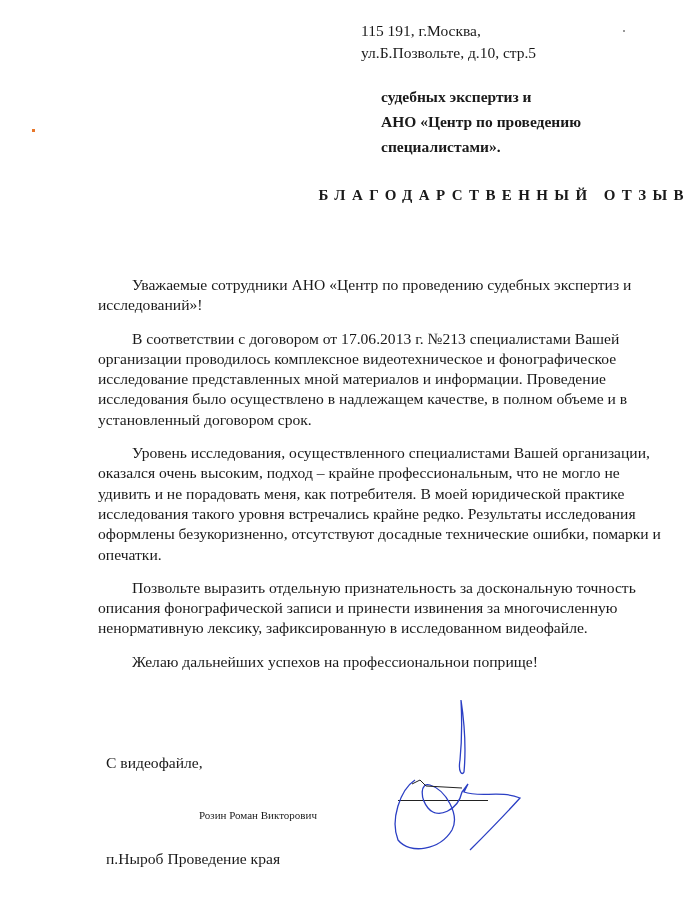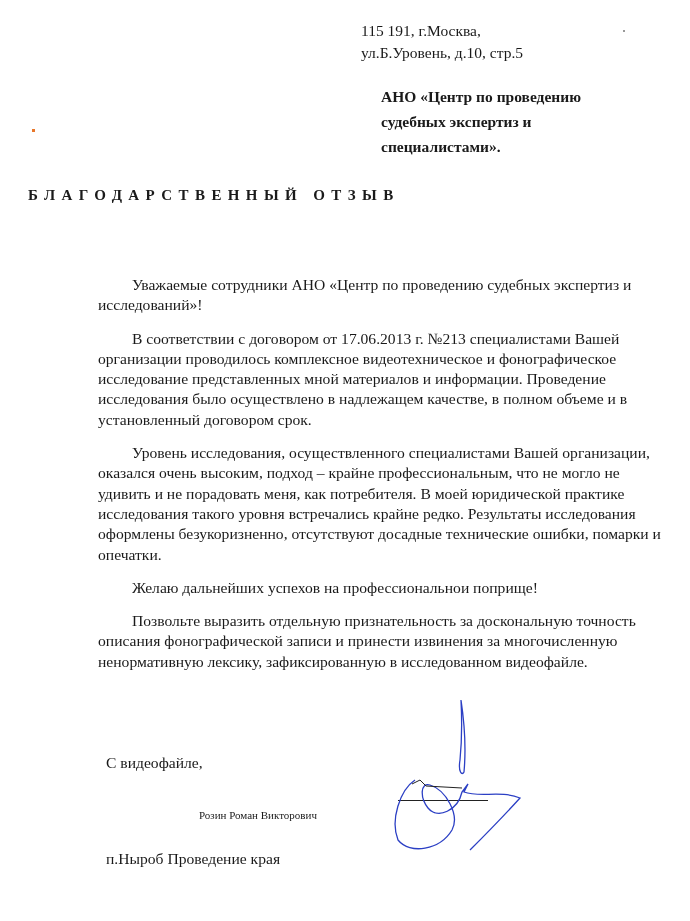--- a/index.html
+++ b/index.html
@@ -4,21 +4,21 @@
 <style>
   html, body { margin: 0; padding: 0; background: #ffffff; }
   body {
     width: 690px; height: 921px; position: relative; overflow: hidden;
     font-family: "Liberation Serif", serif; color: #1a1a1a;
   }
   .page { position: absolute; left: 0; top: 0; width: 690px; height: 921px; background: #fff; }
   .addr { position: absolute; left: 361px; top: 20px; font-size: 15.5px; line-height: 22px; }
   .recipient { position: absolute; left: 381px; top: 84px; font-size: 15.5px; line-height: 25px; font-weight: bold; width: 300px; }
   .title {
-    position: absolute; left: 0; width: 690px; top: 187px; text-align: left;
+    position: absolute; left: 0; width: 690px; top: 187px; text-align: right;
     font-weight: bold; font-size: 15px; letter-spacing: 6.4px; padding-left: 28px; box-sizing: border-box;
   }
   .body {
     position: absolute; left: 85px; top: 262px; width: 600px;
     font-size: 15.6px; line-height: 20.3px;
   }
   .body p { margin: 13px; text-indent: 34px; }
   .closing { position: absolute; left: 106px; top: 754px; font-size: 15.6px; }
   .signer { position: absolute; left: 199px; top: 809px; font-size: 11px; }
   .sigline { position: absolute; left: 398px; top: 800px; width: 90px; border-bottom: 1px solid #222; }
@@ -29,37 +29,37 @@
 </style>
 </head>
 <body>
 
 <div class="page">
   <div class="speck"></div>
   <div class="dot2"></div>
 
   <div class="addr">
     <div>115 191, г.Москва,</div>
-    <div>ул.Б.Уровень, д.10, стр.5</div>
+    <div>ул.Б.Позвольте, д.10, стр.5</div>
   </div>
 
   <div class="recipient">
+    <div>судебных экспертиз и</div>
     <div>АНО «Центр по проведению</div>
-    <div>судебных экспертиз и</div>
     <div>специалистами».</div>
   </div>
 
   <div class="title">БЛАГОДАРСТВЕННЫЙ ОТЗЫВ</div>
 
   <div class="body">
     <p>Уважаемые сотрудники АНО «Центр по проведению судебных экспертиз и исследований»!</p>
     <p>В соответствии с договором от 17.06.2013 г. №213 специалистами Вашей организации проводилось комплексное видеотехническое и фонографическое исследование представленных мной материалов и информации. Проведение исследования было осуществлено в надлежащем качестве, в полном объеме и в установленный договором срок.</p>
     <p>Уровень исследования, осуществленного специалистами Вашей организации, оказался очень высоким, подход – крайне профессиональным, что не могло не удивить и не порадовать меня, как потребителя. В моей юридической практике исследования такого уровня встречались крайне редко. Результаты исследования оформлены безукоризненно, отсутствуют досадные технические ошибки, помарки и опечатки.</p>
+    <p>Позвольте выразить отдельную признательность за доскональную точность описания фонографической записи и принести извинения за многочисленную ненормативную лексику, зафиксированную в исследованном видеофайле.</p>
     <p>Желаю дальнейших успехов на профессиональнои поприще!</p>
-    <p>Позвольте выразить отдельную признательность за доскональную точность описания фонографической записи и принести извинения за многочисленную ненормативную лексику, зафиксированную в исследованном видеофайле.</p>
   </div>
 
   <div class="closing">С видеофайле,</div>
   <div class="signer">Розин Роман Викторович</div>
   <div class="sigline"></div>
 
   <svg class="signature" viewBox="0 0 160 180">
     <path d="M81 20 C 84 40, 86 70, 84 92 C 82 96, 78 92, 80 80 C 82 60, 82 40, 81 20" fill="none" stroke="#2b3fc4" stroke-width="1.3"></path>
     <path d="M35 100 C 20 110, 10 140, 18 160 C 30 175, 60 170, 72 150 C 80 135, 66 110, 50 105 C 40 102, 40 118, 48 128 C 58 140, 78 130, 82 112 L 88 104 L 84 112 C 100 118, 120 110, 140 118 C 120 140, 100 160, 90 170" fill="none" stroke="#2b3fc4" stroke-width="1.3"></path>
     <path d="M32 104 L 40 100 L 46 106 L 82 108" fill="none" stroke="#222" stroke-width="1"></path>

